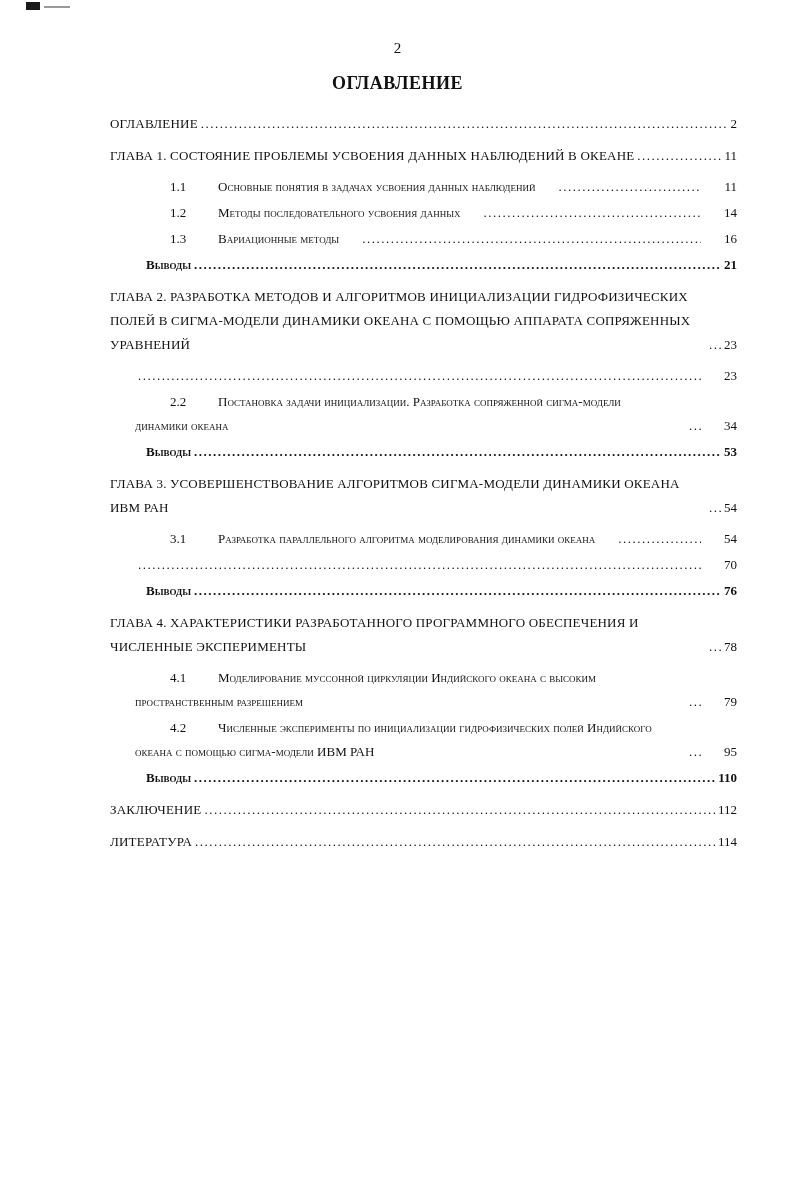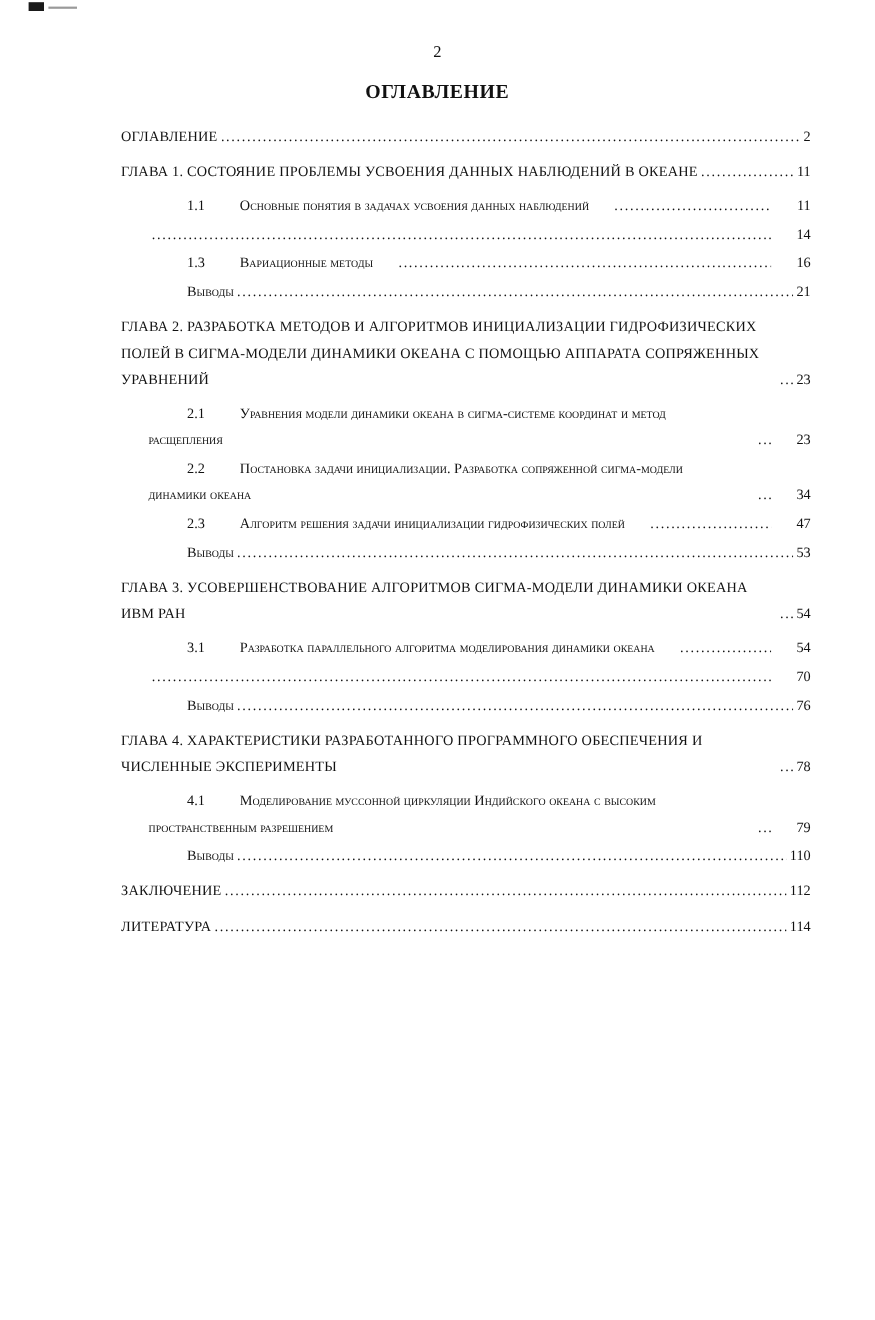--- a/index.html
+++ b/index.html
@@ -57,21 +57,22 @@
   }
   .toc-row.main {
     margin-top: 8px;
     margin-bottom: 7px;
   }
   .toc-row.sub {
     margin-left: 25px;
     gap: 20px;
   }
   .toc-row.vyvody {
-    margin-left: 60px;
+    margin-left: 36px;
+    font-weight: bold;
   }
   .label {
     max-width: 100%;
   }
   .main .label {
     letter-spacing: 0.2px;
   }
   .sub .label {
     text-indent: 35px;
   }
@@ -121,53 +122,48 @@
     <span class="label"><span class="text">ГЛАВА 1. СОСТОЯНИЕ ПРОБЛЕМЫ УСВОЕНИЯ ДАННЫХ НАБЛЮДЕНИЙ В ОКЕАНЕ</span></span>
     <span class="dots"></span>
     <span class="page-ref">11</span>
   </div>
       <div class="toc-row sub">
     <span class="label"><span class="num">1.1</span><span class="text">Основные понятия в задачах усвоения данных наблюдений</span></span>
     <span class="dots"></span>
     <span class="page-ref">11</span>
   </div>
       <div class="toc-row sub">
+    <span class="label"><span class="num">1.2</span><span class="text">Методы последовательного усвоения данных</span></span>
     <span class="dots"></span>
     <span class="page-ref">14</span>
   </div>
       <div class="toc-row sub">
     <span class="label"><span class="num">1.3</span><span class="text">Вариационные методы</span></span>
     <span class="dots"></span>
     <span class="page-ref">16</span>
   </div>
       <div class="toc-row vyvody">
     <span class="label"><span class="text">Выводы</span></span>
     <span class="dots"></span>
     <span class="page-ref">21</span>
   </div>
       <div class="toc-row main">
     <span class="label"><span class="text">ГЛАВА 2. РАЗРАБОТКА МЕТОДОВ И АЛГОРИТМОВ ИНИЦИАЛИЗАЦИИ ГИДРОФИЗИЧЕСКИХ ПОЛЕЙ В СИГМА-МОДЕЛИ ДИНАМИКИ ОКЕАНА С ПОМОЩЬЮ АППАРАТА СОПРЯЖЕННЫХ УРАВНЕНИЙ</span></span>
     <span class="dots"></span>
     <span class="page-ref">23</span>
   </div>
       <div class="toc-row sub">
-    <span class="label"><span class="num">2.1</span><span class="text">Уравнения модели динамики океана в сигма-системе координат и метод расщепления</span></span>
     <span class="dots"></span>
     <span class="page-ref">23</span>
   </div>
       <div class="toc-row sub">
     <span class="label"><span class="num">2.2</span><span class="text">Постановка задачи инициализации. Разработка сопряженной сигма-модели динамики океана</span></span>
     <span class="dots"></span>
     <span class="page-ref">34</span>
   </div>
-      <div class="toc-row sub">
-    <span class="label"><span class="num">2.3</span><span class="text">Алгоритм решения задачи инициализации гидрофизических полей</span></span>
-    <span class="dots"></span>
-    <span class="page-ref">47</span>
-  </div>
       <div class="toc-row vyvody">
     <span class="label"><span class="text">Выводы</span></span>
     <span class="dots"></span>
     <span class="page-ref">53</span>
   </div>
       <div class="toc-row main">
     <span class="label"><span class="text">ГЛАВА 3. УСОВЕРШЕНСТВОВАНИЕ АЛГОРИТМОВ СИГМА-МОДЕЛИ ДИНАМИКИ ОКЕАНА ИВМ РАН</span></span>
     <span class="dots"></span>
     <span class="page-ref">54</span>
   </div>
@@ -187,20 +183,25 @@
   </div>
       <div class="toc-row main">
     <span class="label"><span class="text">ГЛАВА 4. ХАРАКТЕРИСТИКИ РАЗРАБОТАННОГО ПРОГРАММНОГО ОБЕСПЕЧЕНИЯ И ЧИСЛЕННЫЕ ЭКСПЕРИМЕНТЫ</span></span>
     <span class="dots"></span>
     <span class="page-ref">78</span>
   </div>
       <div class="toc-row sub">
     <span class="label"><span class="num">4.1</span><span class="text">Моделирование муссонной циркуляции Индийского океана с высоким пространственным разрешением</span></span>
     <span class="dots"></span>
     <span class="page-ref">79</span>
+  </div>
+      <div class="toc-row sub">
+    <span class="label"><span class="num">4.2</span><span class="text">Численные эксперименты по инициализации гидрофизических полей Индийского океана с помощью сигма-модели ИВМ РАН</span></span>
+    <span class="dots"></span>
+    <span class="page-ref">95</span>
   </div>
       <div class="toc-row vyvody">
     <span class="label"><span class="text">Выводы</span></span>
     <span class="dots"></span>
     <span class="page-ref">110</span>
   </div>
       <div class="toc-row main">
     <span class="label"><span class="text">ЗАКЛЮЧЕНИЕ</span></span>
     <span class="dots"></span>
     <span class="page-ref">112</span>

